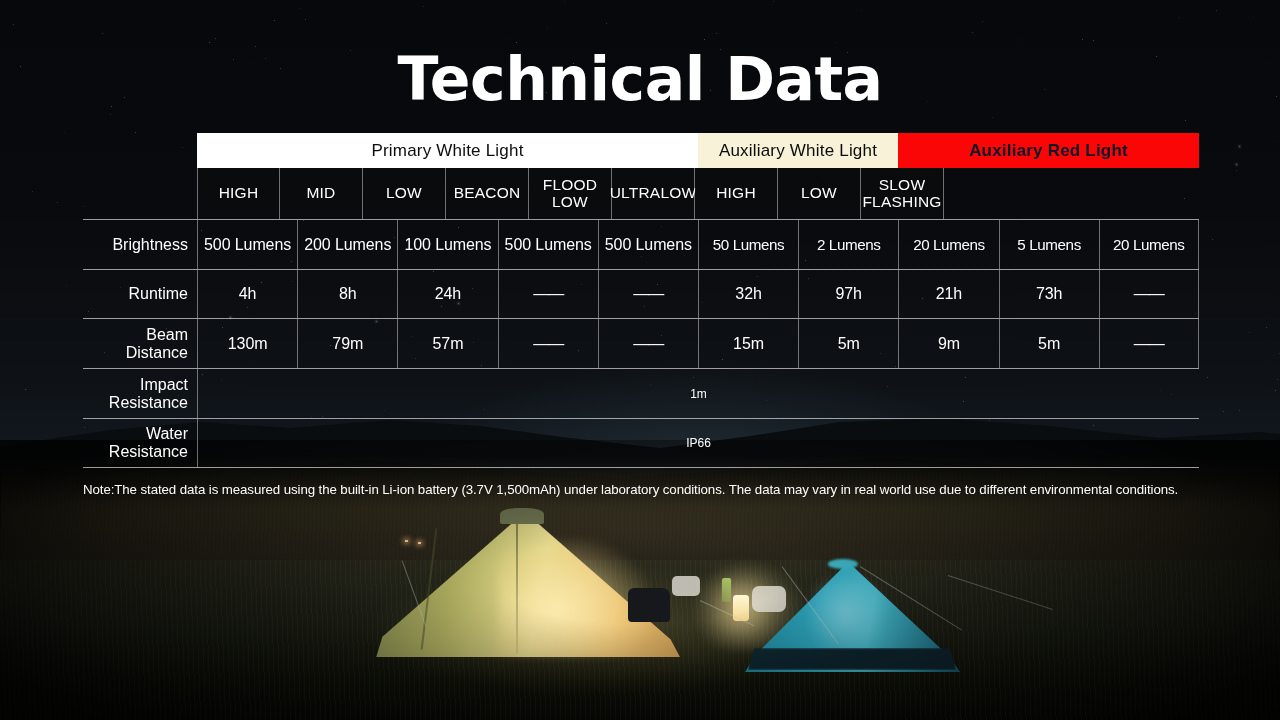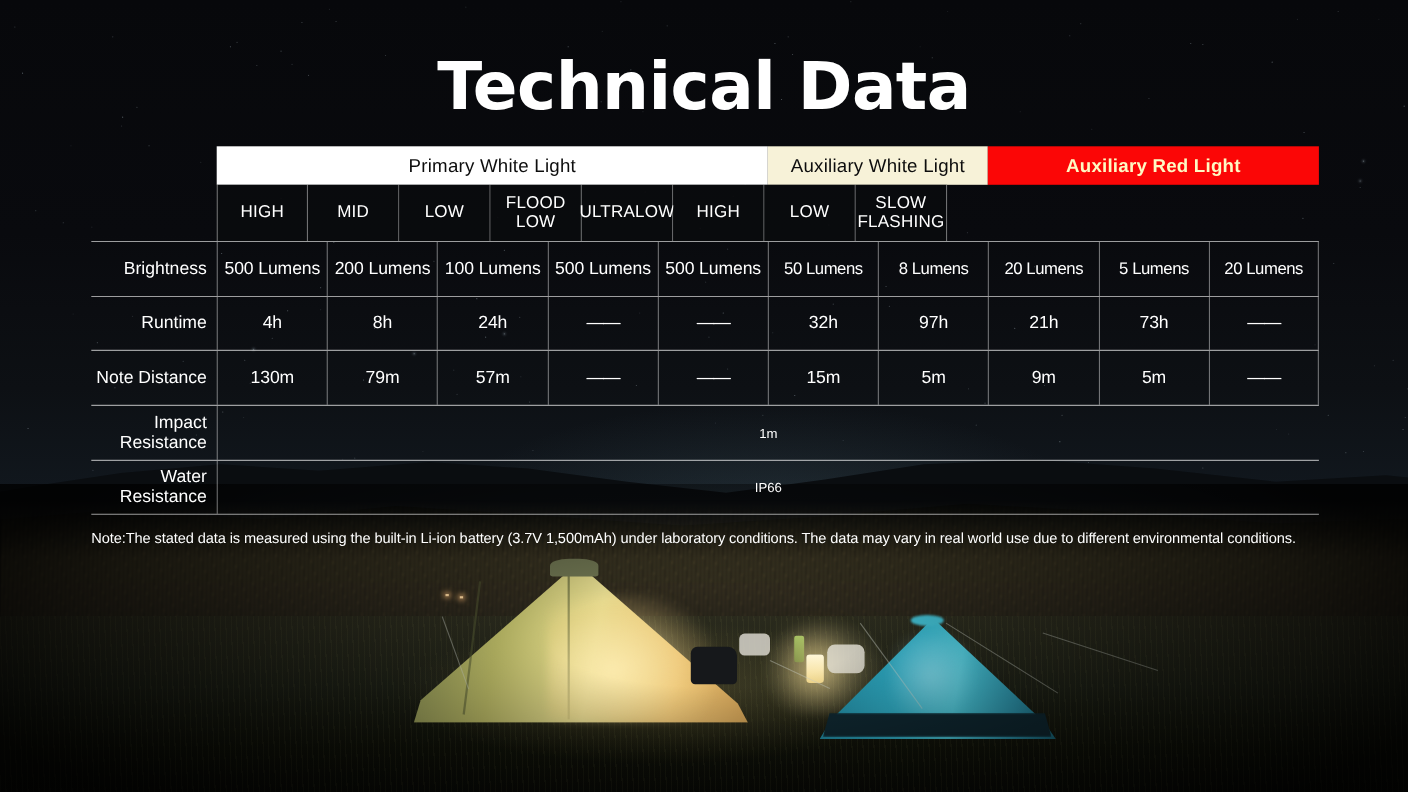--- a/index.html
+++ b/index.html
@@ -176,21 +176,21 @@
   
   .table { position:absolute; left:83px; top:133px; width:1116px; }
 
   .grp-row { display:flex; height:35px; margin-left:114px; width:1002px; }
   .grp {
     display:flex; align-items:center; justify-content:center;
     font-size:17px; letter-spacing:.2px; line-height:1;
   }
   .grp-primary   { width:501px; background:#ffffff; color:#0d0d0d; }
   .grp-auxwhite  { width:200px; background:#f7f2d8; color:#0d0d0d; }
-  .grp-auxred    { width:301px; background:#fb0606; color:#fef9c3; font-weight:bold; }
+  .grp-auxred    { width:301px; background:#fb0606; color:#0f172a; font-weight:bold; }
 
   .mode-row { display:flex; height:51px; margin-left:114px; width:1002px; }
   .mode {
     width:83px;
     display:flex; align-items:center; justify-content:center; text-align:center;
     font-size:15.5px; line-height:1.06; letter-spacing:.2px;
     border-right:1px solid rgba(255,255,255,.42);
     background:rgba(10,11,13,.90);
   }
   .mode:first-child { border-left:1px solid rgba(255,255,255,.42); }
@@ -431,37 +431,38 @@
     <div class="grp-row">
       <div class="grp grp-primary">Primary White Light</div>
       <div class="grp grp-auxwhite">Auxiliary White Light</div>
       <div class="grp grp-auxred">Auxiliary Red Light</div>
     </div>
 
     <div class="mode-row">
       <div class="mode">HIGH</div>
       <div class="mode">MID</div>
       <div class="mode">LOW</div>
+      <div class="mode">BEACON</div>
       <div class="mode">FLOOD LOW</div>
       <div class="mode">ULTRALOW</div>
       <div class="mode">HIGH</div>
       <div class="mode">LOW</div>
       <div class="mode">SLOW FLASHING</div>
     </div>
 
     <div class="row row-h50">
       <div class="row-label">Brightness</div>
       <div class="cells">
         <div class="cell">500 Lumens</div>
         <div class="cell">200 Lumens</div>
         <div class="cell">100 Lumens</div>
         <div class="cell">500 Lumens</div>
         <div class="cell">500 Lumens</div>
         <div class="cell one-line">50 Lumens</div>
-        <div class="cell one-line">8 Lumens</div>
+        <div class="cell one-line">2 Lumens</div>
         <div class="cell one-line">20 Lumens</div>
         <div class="cell one-line">5 Lumens</div>
         <div class="cell one-line">20 Lumens</div>
       </div>
     </div>
 
     <div class="row row-h49">
       <div class="row-label">Runtime</div>
       <div class="cells">
         <div class="cell">4h</div>
@@ -471,21 +472,21 @@
         <div class="cell dash">——</div>
         <div class="cell">32h</div>
         <div class="cell">97h</div>
         <div class="cell">21h</div>
         <div class="cell">73h</div>
         <div class="cell dash">——</div>
       </div>
     </div>
 
     <div class="row row-h50">
-      <div class="row-label">Note Distance</div>
+      <div class="row-label">Beam Distance</div>
       <div class="cells">
         <div class="cell">130m</div>
         <div class="cell">79m</div>
         <div class="cell">57m</div>
         <div class="cell dash">——</div>
         <div class="cell dash">——</div>
         <div class="cell">15m</div>
         <div class="cell">5m</div>
         <div class="cell">9m</div>
         <div class="cell">5m</div>

